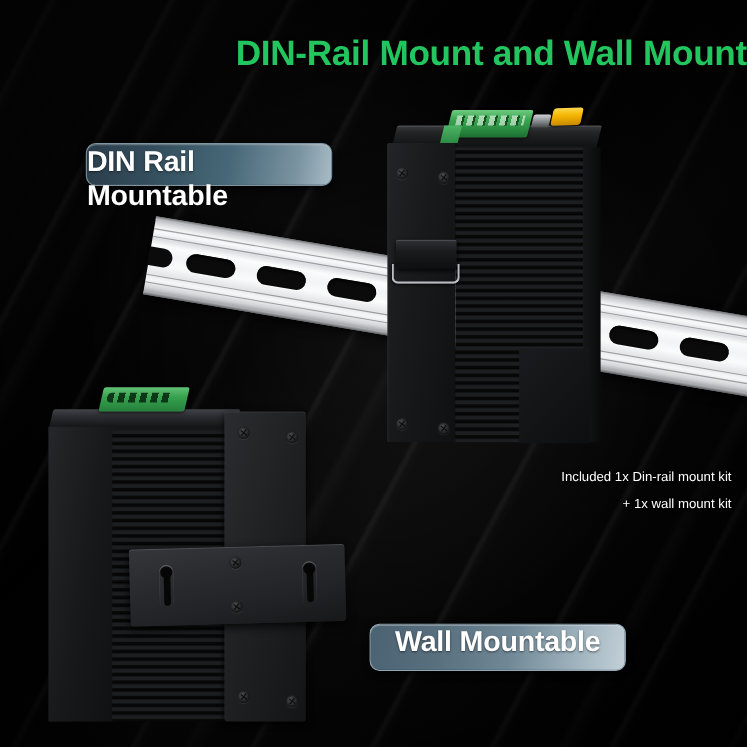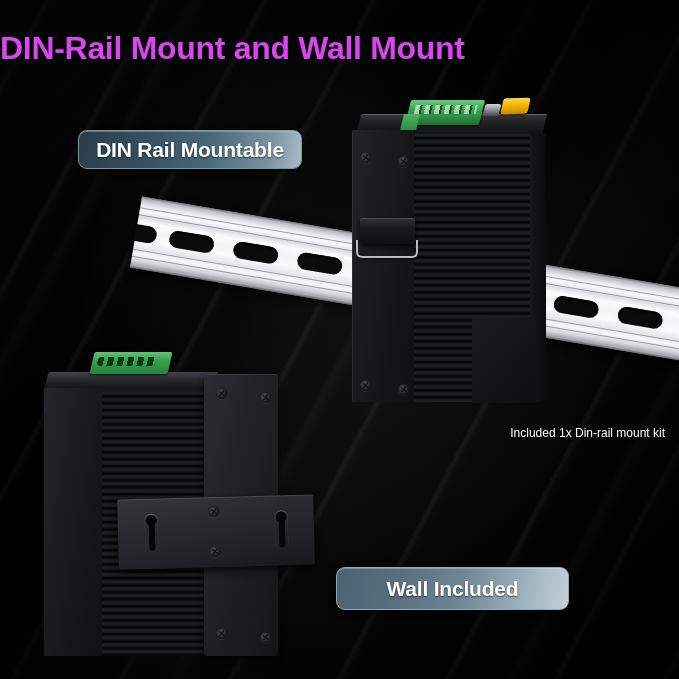--- a/index.html
+++ b/index.html
@@ -25,28 +25,28 @@
         rgba(255,255,255,0.000) 0px,
         rgba(255,255,255,0.000) 140px,
         rgba(255,255,255,0.028) 146px,
         rgba(255,255,255,0.000) 160px,
         rgba(255,255,255,0.000) 300px);}
   .bg-vig{position:absolute;inset:0;
       background:radial-gradient(ellipse at 50% 45%,rgba(255,255,255,0.05) 0%,rgba(0,0,0,0) 55%),
                  radial-gradient(ellipse at 50% 50%,rgba(0,0,0,0) 40%,rgba(0,0,0,0.75) 100%);}
 
   
-  .title{position:absolute;left:0;top:30px;width:679px;text-align:left;
-      color:#d946ef;font-size:32px;font-weight:bold;letter-spacing:-0.3px;
+  .title{position:absolute;left:0;top:30px;width:679px;text-align:right;
+      color:#22c55e;font-size:32px;font-weight:bold;letter-spacing:-0.3px;
       text-shadow:0 1px 3px rgba(0,0,0,.9);}
 
   
   .badge{position:absolute;border-radius:9px;
-      display:flex;align-items:center;justify-content:center;
-      color:#ffffff;font-size:21px;font-weight:bold;letter-spacing:-0.2px;
+      display:flex;align-items:flex-start;justify-content:center;
+      color:#ffffff;font-size:26px;font-weight:bold;letter-spacing:-0.2px;
       box-shadow:0 2px 6px rgba(0,0,0,.75), inset 0 1px 0 rgba(255,255,255,.28);
       text-shadow:0 1px 2px rgba(0,0,0,.55);}
   #badge-din{left:78px;top:130px;width:222px;height:37px;
       background:linear-gradient(100deg,#2b3d4b 0%,#35505f 30%,#476878 58%,#7a93a1 85%,#a8bcc6 100%);
       border:1px solid #7d95a3;}
   #badge-wall{left:336px;top:567px;width:231px;height:41px;
       background:linear-gradient(100deg,#4b6272 0%,#59707f 28%,#708896 55%,#9eb2bd 80%,#c3d0d7 100%);
       border:1px solid #93a8b4;}
 
   
@@ -239,20 +239,21 @@
       </div>
       <div class="screw" style="left:91px;top:9px"></div>
       <div class="screw" style="left:91px;top:49px"></div>
     </div>
   </div>
 
   <div class="badge" id="badge-din">
     <span>DIN Rail Mountable</span>
   </div>
   <div class="badge" id="badge-wall">
-    <span>Wall Included</span>
+    <span>Wall Mountable</span>
   </div>
 
   <div class="txt" id="txt-kit">
     <div>Included 1x Din-rail mount kit</div>
+    <div>+ 1x wall mount kit</div>
   </div>
 
 </div>
 
 </body></html>

